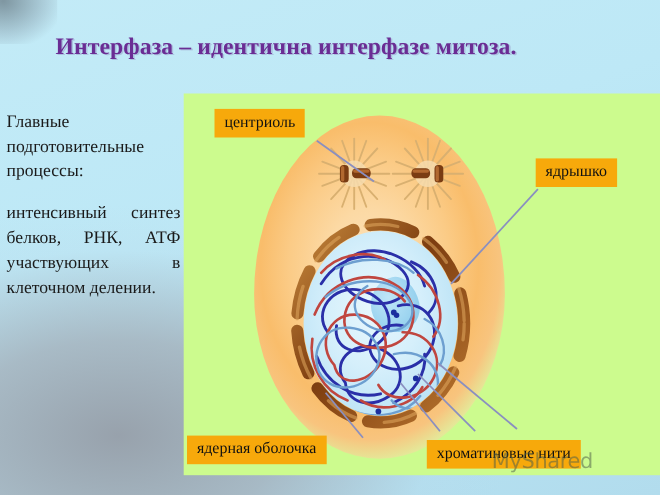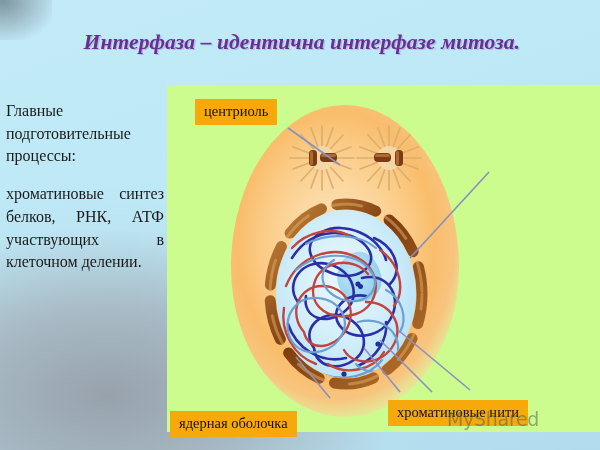--- a/index.html
+++ b/index.html
@@ -14,26 +14,25 @@
       linear-gradient(160deg,#c3ebf7 0%,#bde8f6 40%,#b6e3f3 70%,#b2dced 100%);
   }
   
   .corner-shadow{
     position:absolute;left:-18px;top:-20px;width:70px;height:60px;
     background:radial-gradient(ellipse at 30% 35%, rgba(70,80,90,0.55) 0%, rgba(110,125,140,0.25) 55%, rgba(160,200,220,0) 80%);
     pointer-events:none;
   }
   
   #title{
-    position:absolute;left:0;top:30px;width:520px;text-align:right;
+    position:absolute;left:0;top:30px;width:520px;text-align:center;
     font-size:21.5px;font-weight:bold;color:#6a2d94;
     letter-spacing:0.1px;
     text-shadow:1.4px 1.4px 0 rgba(160,170,210,0.65);
     white-space:nowrap;
-    font-style:italic;
   }
   
   #left-text{
     position:absolute;left:6px;top:100px;width:158px;
     font-size:16px;line-height:1.42;color:#1a1a1a;text-align:justify;
   }
   #left-text p{margin:0;}
   #left-text .gap{height:15px;}
   
   #panel{
@@ -68,21 +67,21 @@
   }
   
   .label{
     position:absolute;background:#f7a90b;color:#111;
     font-size:14.5px;line-height:1;padding:5px 9px 6px 9px;white-space:nowrap;
     box-shadow:0 0 0 0 rgba(0,0,0,0);
     text-align:center;
   }
   #label-centriole{left:195px;top:99px;}
   #label-nucleolus{left:487px;top:144px;}
-  #label-envelope{left:170px;top:411px;}
+  #label-envelope{left:170px;top:396px;}
   #label-chromatin{left:388px;top:400px;}
   
   #leaders{position:absolute;left:0;top:0;width:600px;height:450px;pointer-events:none;}
   
   #watermark{
     position:absolute;left:447px;top:404px;height:26px;
     display:flex;align-items:center;gap:4px;opacity:0.52;flex-direction:column;
   }
   #watermark .wm-text{
     font-family:"DejaVu Sans","Liberation Sans",sans-serif;
@@ -95,21 +94,21 @@
 
 <div id="slide">
 
   <div class="corner-shadow"></div>
 
   <div id="title">Интерфаза – идентична интерфазе митоза.</div>
 
   <div id="left-text">
     <p> Главные подготовительные процессы:</p>
     <div class="gap"></div>
-    <p>хроматиновые синтез белков, РНК, АТФ участвующих в клеточном делении.</p>
+    <p>интенсивный синтез белков, РНК, АТФ участвующих в клеточном делении.</p>
   </div>
 
   <div id="panel">
 
     <div class="cell-body"></div>
 
     <div class="aster" style="left:118px;top:36px;">
       <svg width="74" height="74" viewBox="0 0 74 74" aria-hidden="true">
         <g stroke="#d9b070" stroke-width="1.7" stroke-linecap="round" fill="none">
           <line x1="37" y1="37" x2="37" y2="5"></line>
@@ -244,20 +243,21 @@
 
       <line x1="330" y1="398" x2="296" y2="357"></line>
 
       <line x1="400" y1="392" x2="364" y2="348"></line>
       <line x1="432" y1="392" x2="380" y2="340"></line>
       <line x1="470" y1="390" x2="398" y2="330"></line>
     </g>
   </svg>
 
   <div class="label" id="label-centriole">центриоль</div>
+  <div class="label" id="label-nucleolus">ядрышко</div>
   <div class="label" id="label-envelope">ядерная оболочка</div>
   <div class="label" id="label-chromatin">хроматиновые нити</div>
 
   <div id="watermark">
     <svg class="wm-logo" width="22" height="22" viewBox="0 0 22 22" aria-hidden="true">
       <g stroke="#4f5f4a" stroke-width="1.5" fill="none">
         <rect x="3" y="5" width="16" height="11" rx="1"></rect>
         <line x1="6" y1="8" x2="16" y2="8"></line>
         <line x1="6" y1="11" x2="16" y2="11"></line>
         <line x1="8" y1="16" x2="6" y2="20"></line>

